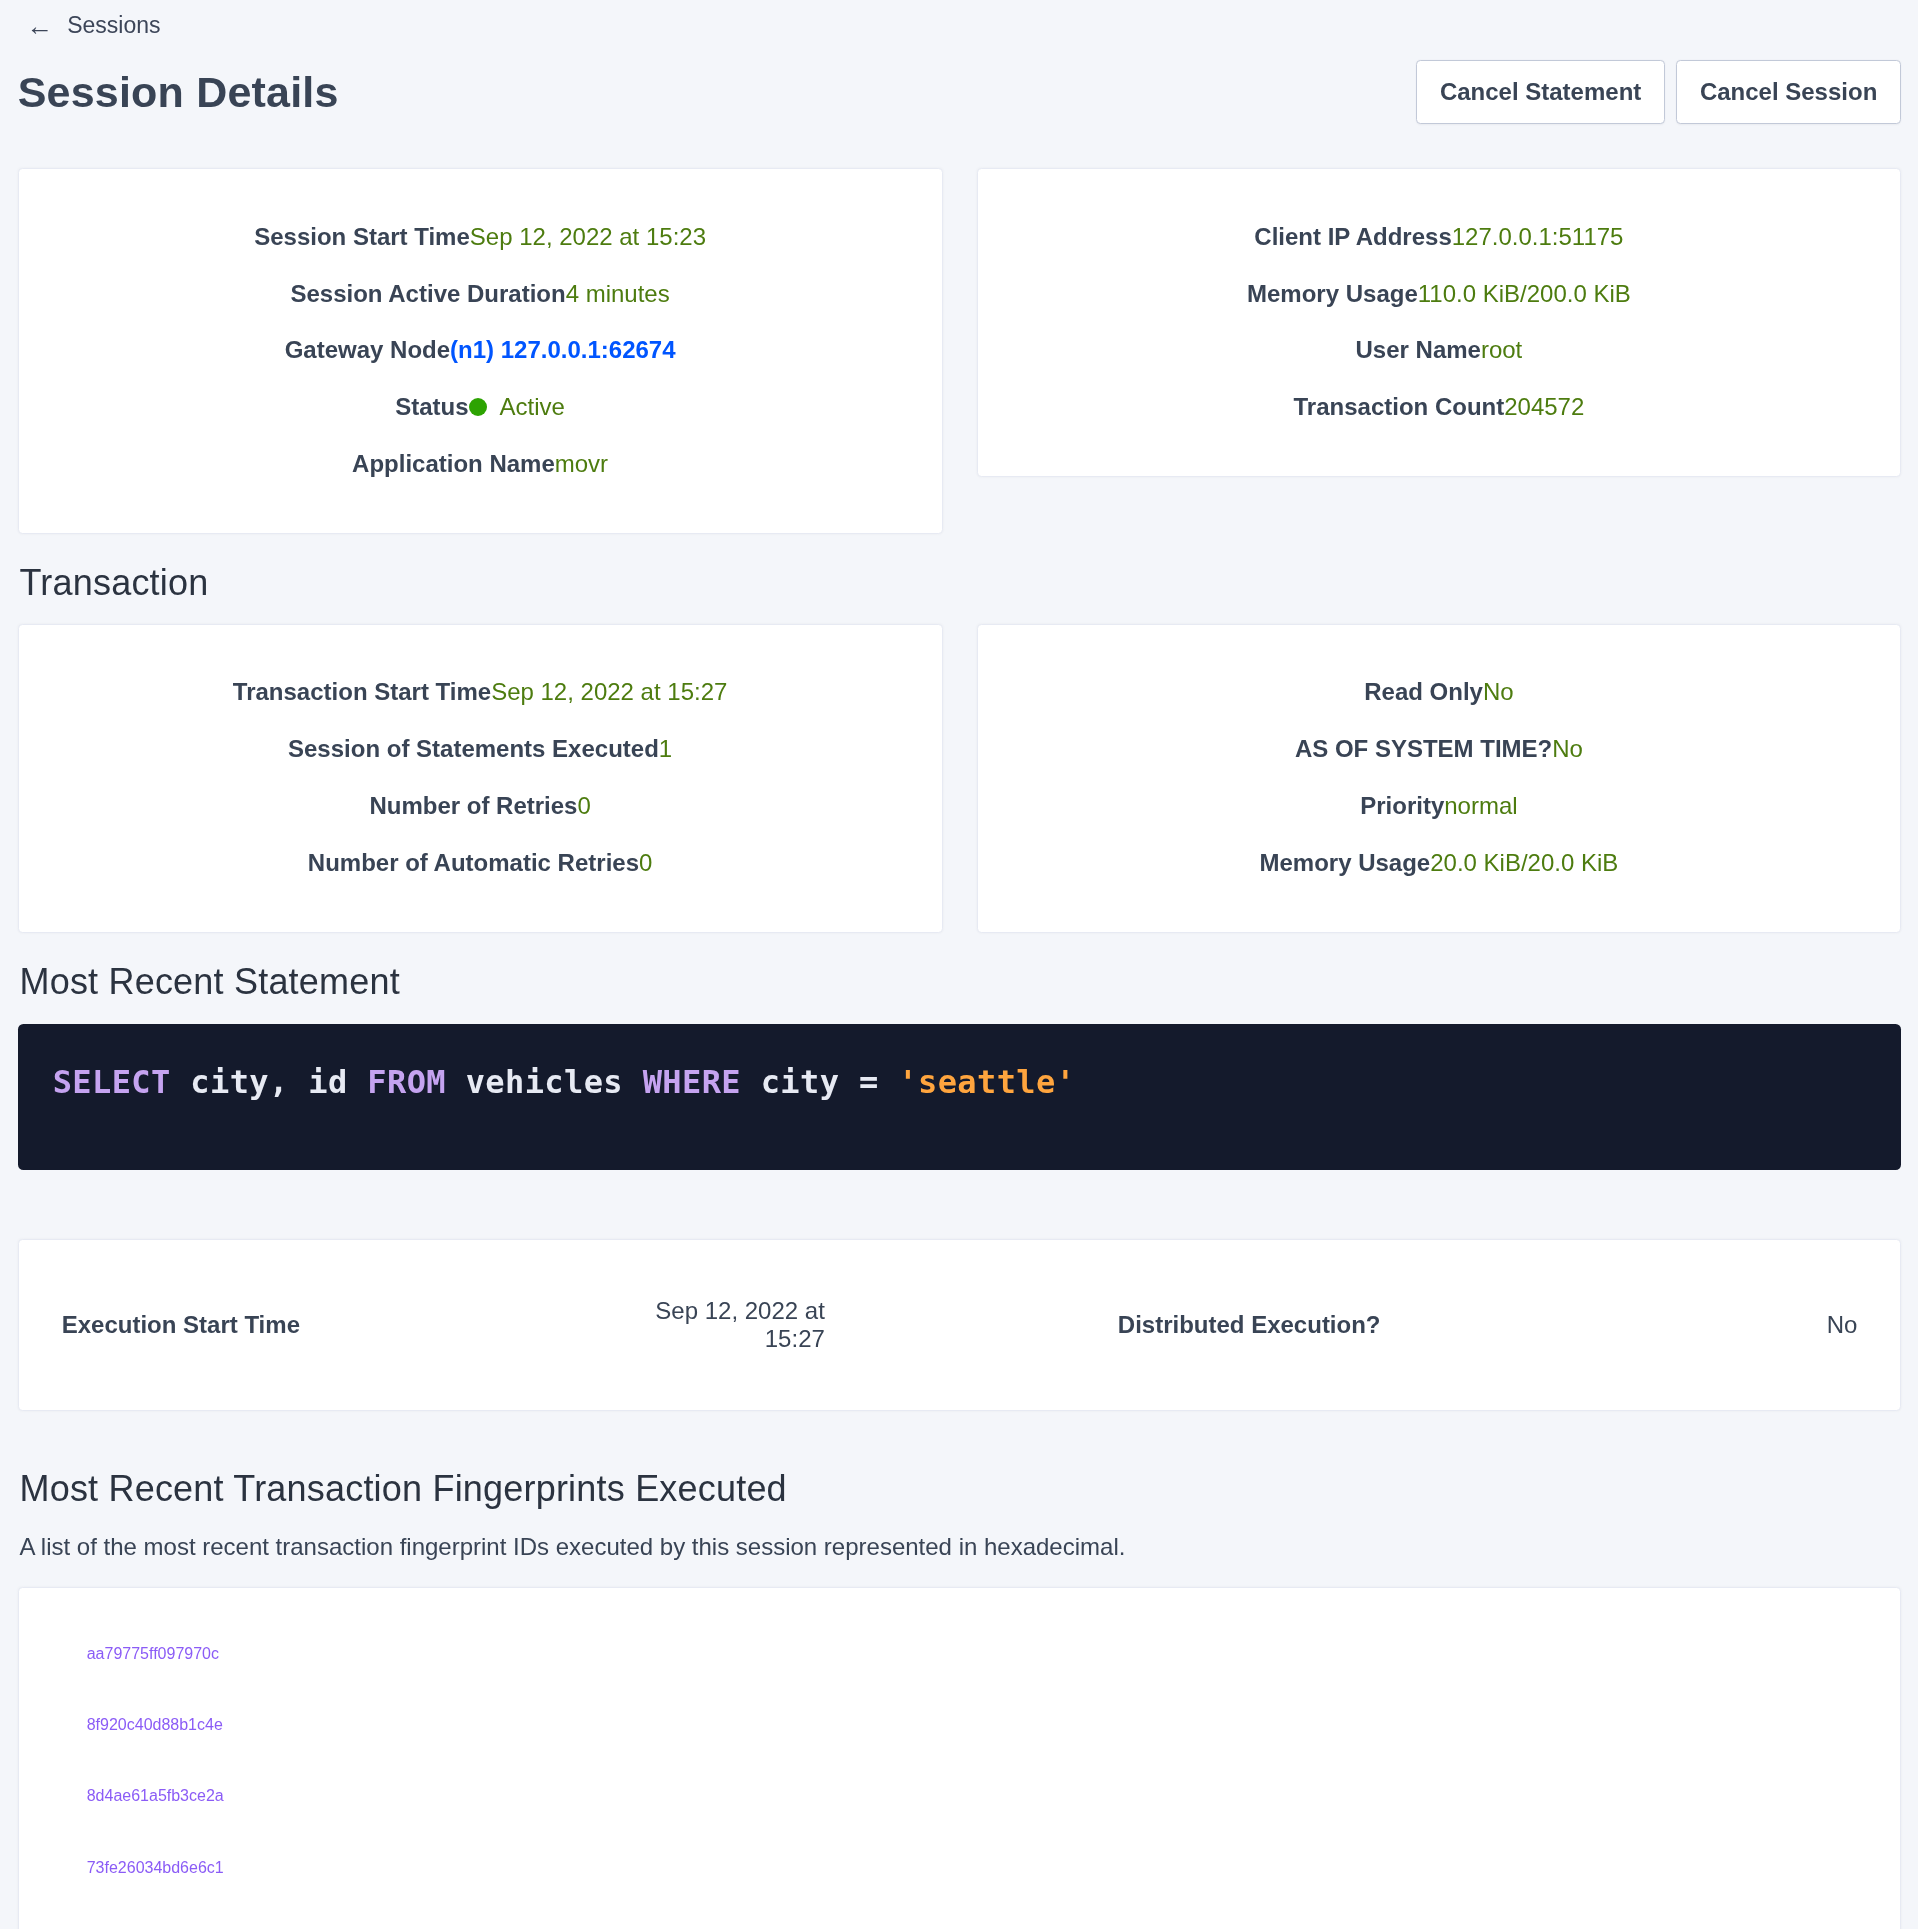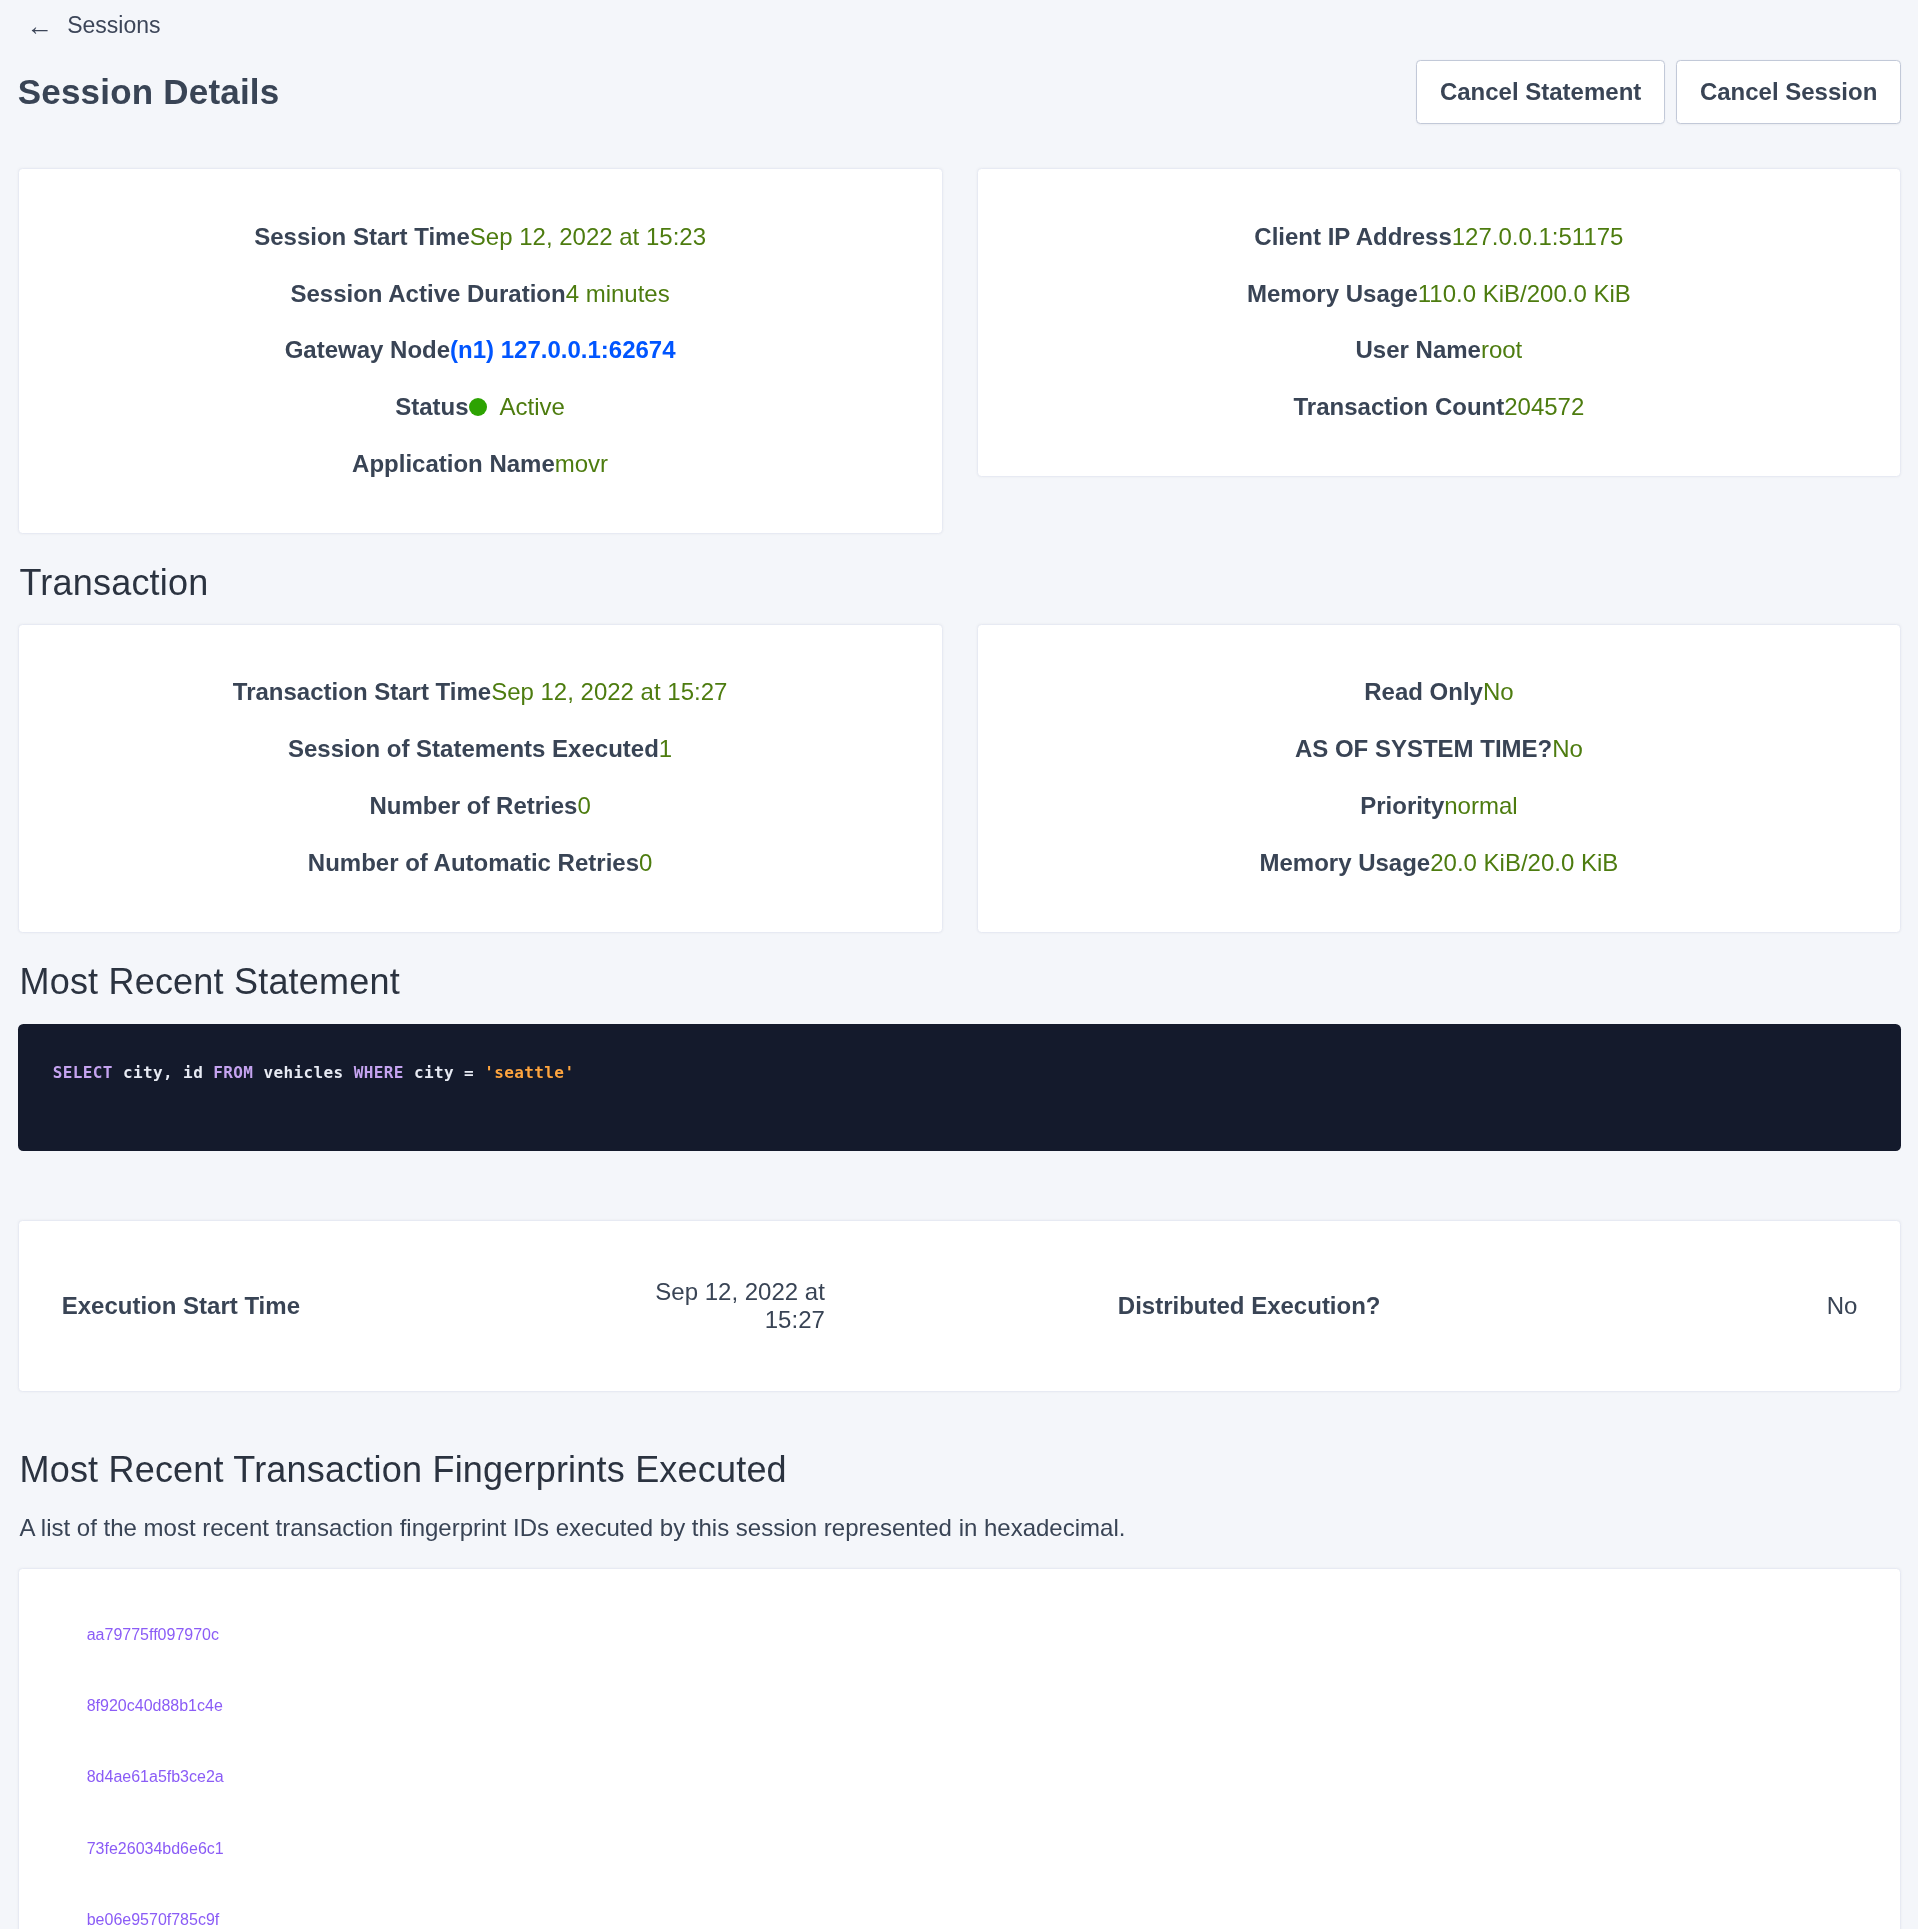--- a/index.html
+++ b/index.html
@@ -17,21 +17,21 @@
     display: inline-flex; align-items: center; gap: 14px;
     padding: 7px 8.9px; font-size: 23px; color: #3c4558; cursor: pointer;
   }
   .breadcrumb .arrow { font-size: 26.6px; line-height: 1; }
 
   
   .header-row {
     display: flex; justify-content: space-between; align-items: center;
     margin-top: 14px;
   }
-  h1.page-title { margin: 0; font-size: 35px; font-weight: bold; color: #394455; letter-spacing: 0.2px; }
+  h1.page-title { margin: 0; font-size: 43px; font-weight: bold; color: #394455; letter-spacing: 0.2px; }
   .header-actions { display: flex; gap: 10.6px; }
   .btn {
     background: #fff; border: 0.9px solid #c2c9d8; border-radius: 4.4px;
     padding: 17px 23px; font-size: 24px; font-weight: bold; color: #394455;
     font-family: "Liberation Sans", sans-serif; cursor: pointer;
     box-shadow: 0 0.9px 1.8px rgba(60,70,90,0.06);
   }
 
   
   .cards-grid {
@@ -59,21 +59,21 @@
     margin: 28px 0 19.5px 1.8px; letter-spacing: 0.2px;
   }
 
   
   .sql-box {
     background: #141a2c; border-radius: 5.3px; margin-top: 21px;
     padding: 39px 35px 69px 35px;
   }
   .sql {
     font-family: "DejaVu Sans Mono", monospace;
-    font-size: 16px; font-weight: bold; color: #e7eaf3; letter-spacing: 0.4px;
+    font-size: 32px; font-weight: bold; color: #e7eaf3; letter-spacing: 0.4px;
     white-space: pre;
   }
   .tok-keyword { color: #c5a3f0; }
   .tok-plain   { color: #e7eaf3; }
   .tok-string  { color: #ffa53e; }
 
   
   .exec-card {
     margin-top: 69px;
     display: grid; grid-template-columns: 30% 12.5% 35% 22.5%;

